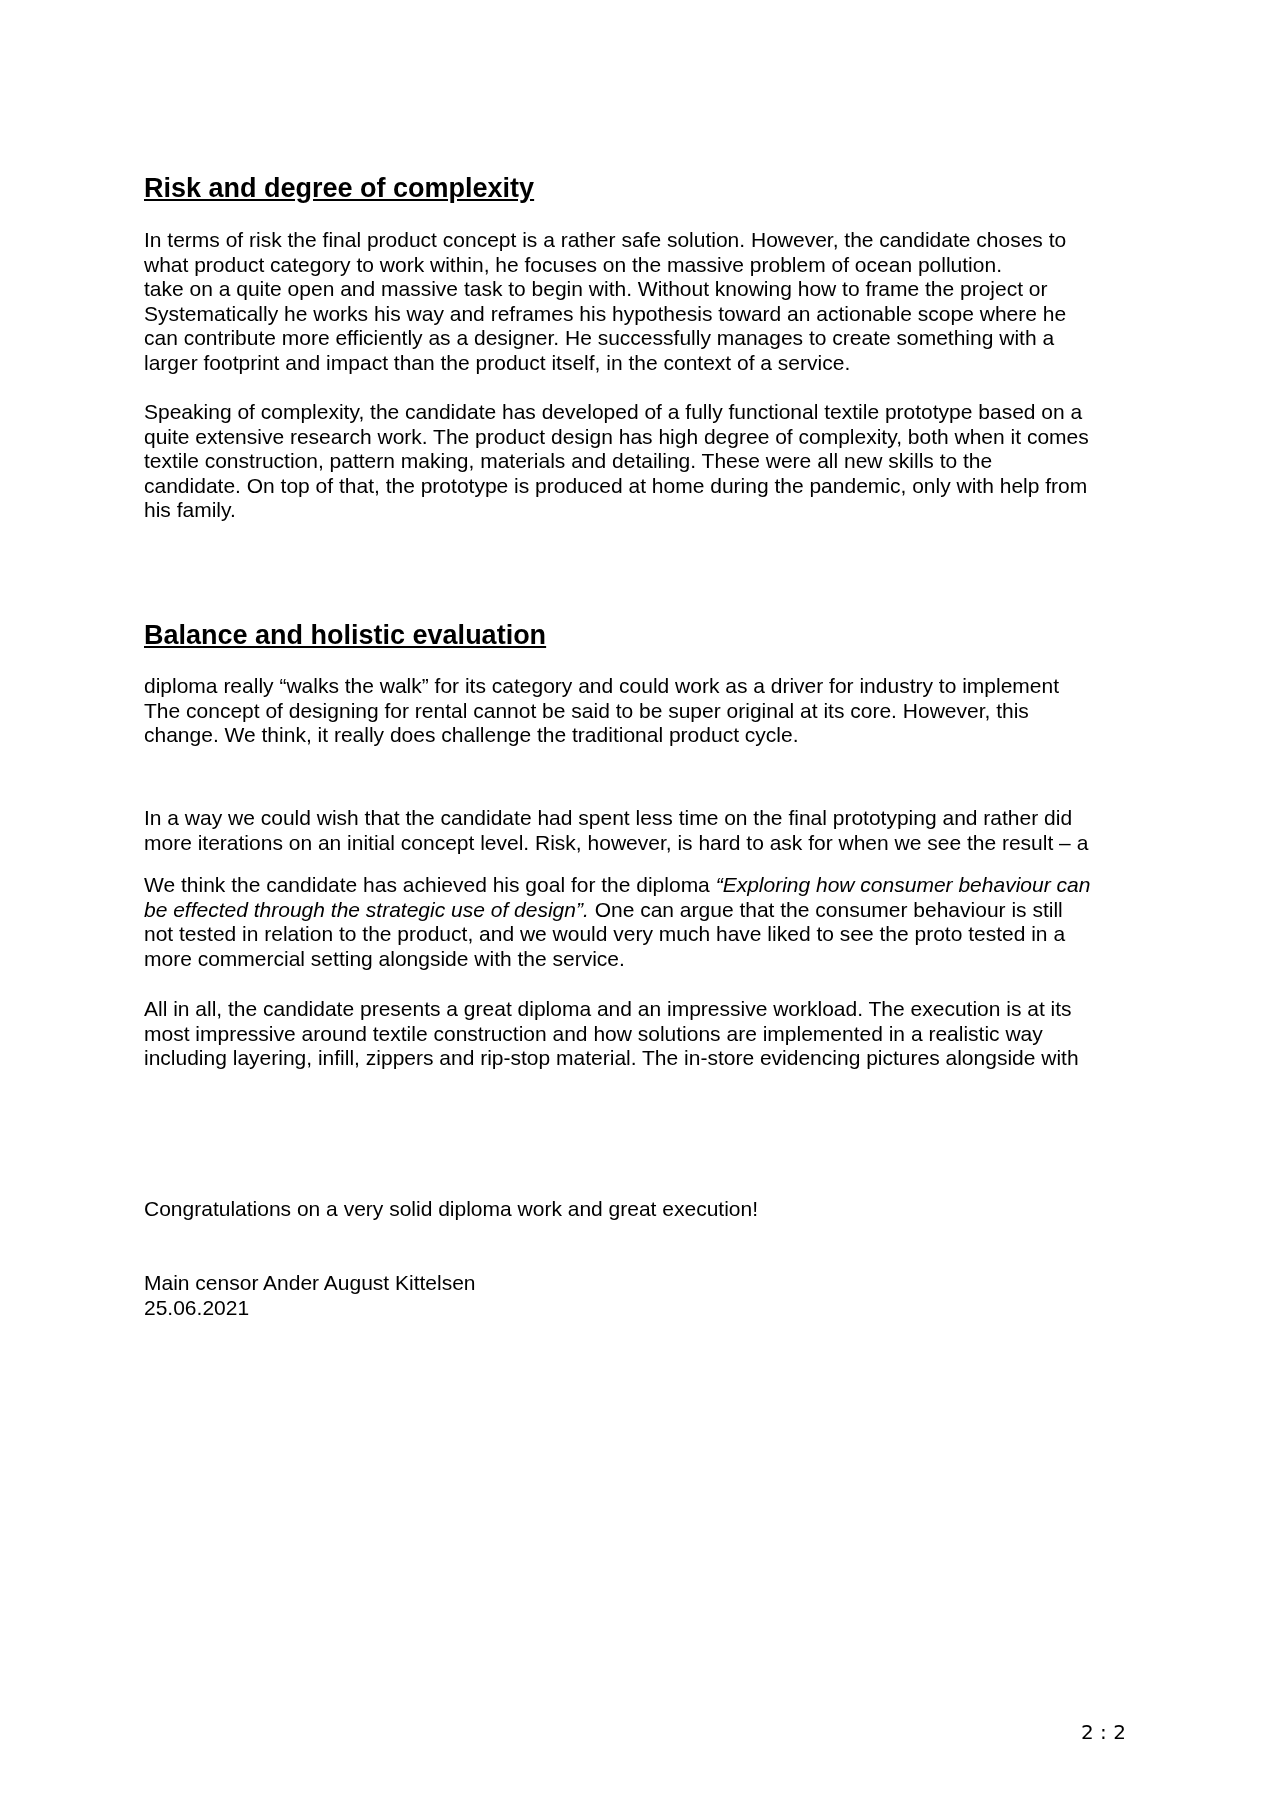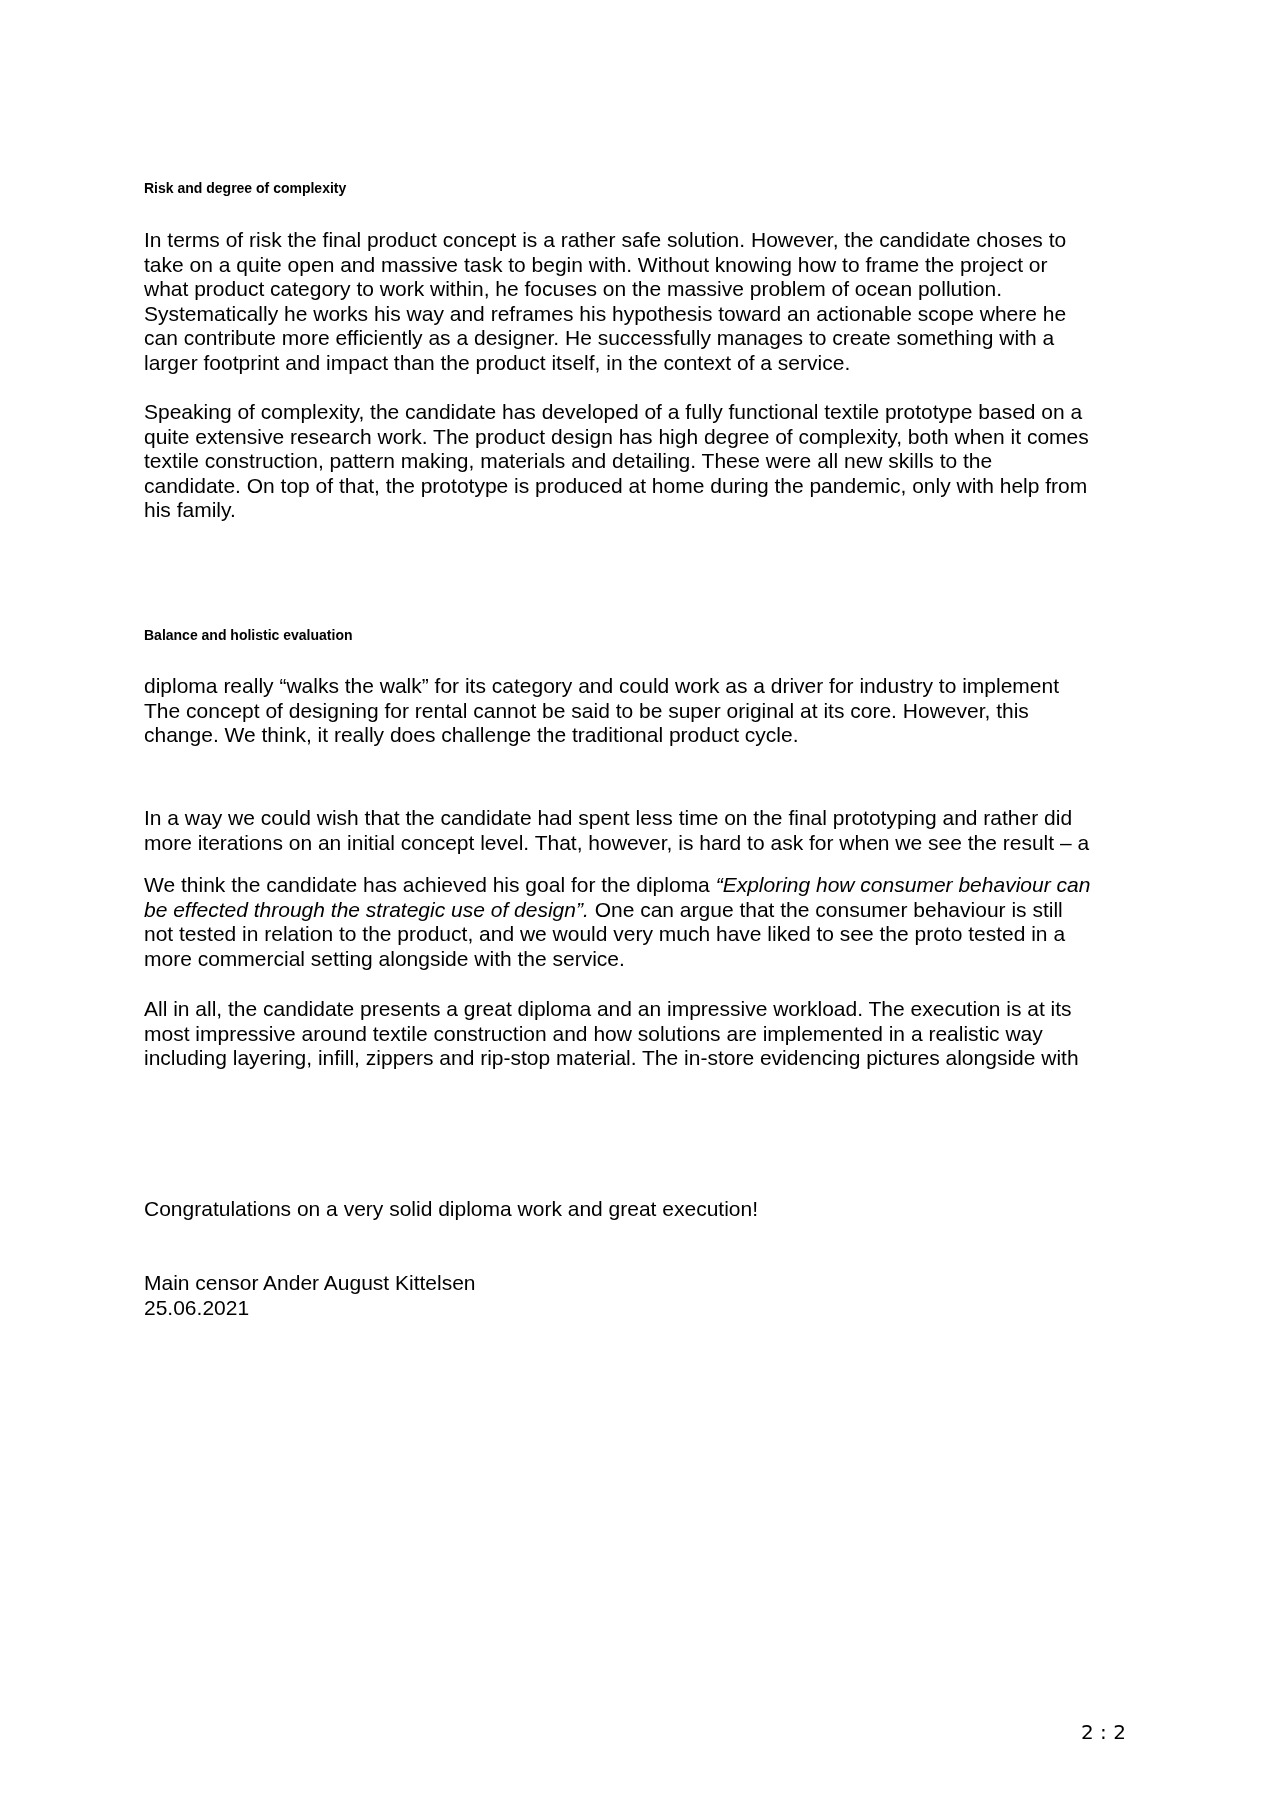--- a/index.html
+++ b/index.html
@@ -1,33 +1,33 @@
 <!DOCTYPE html>
 <html><head>
 <meta charset="utf-8">
 <style>
   html, body { margin: 0; padding: 0; background: #ffffff; }
   body { width: 1270px; height: 1812px; position: relative; overflow: hidden;
          font-family: "Liberation Sans", sans-serif; color: #000; }
   .blk { position: absolute; left: 144px; margin: 0; }
   .line { display: block; white-space: pre; font-size: 21px; line-height: 24.6px; height: 24.6px; }
-  .h { font-weight: bold; font-size: 14px; line-height: 24.6px; white-space: pre; }
+  .h { font-weight: bold; font-size: 27px; line-height: 24.6px; white-space: pre; text-decoration: underline; }
   em { font-style: italic; margin-top: 29px; }
   #pagenum { position: absolute; left: 1081px; top: 1720px; font-family: "DejaVu Sans", sans-serif;
              font-size: 20px; line-height: 24px; white-space: pre; }
 </style>
 </head>
 <body>
 
 <h3 class="blk h" style="top:176px">Risk and degree of complexity</h3>
 
 <p class="blk" style="top:228px">
   <span class="line">In terms of risk the final product concept is a rather safe solution. However, the candidate choses to</span>
+  <span class="line">what product category to work within, he focuses on the massive problem of ocean pollution.</span>
   <span class="line">take on a quite open and massive task to begin with. Without knowing how to frame the project or</span>
-  <span class="line">what product category to work within, he focuses on the massive problem of ocean pollution.</span>
   <span class="line">Systematically he works his way and reframes his hypothesis toward an actionable scope where he</span>
   <span class="line">can contribute more efficiently as a designer. He successfully manages to create something with a</span>
   <span class="line">larger footprint and impact than the product itself, in the context of a service.</span>
 </p>
 
 <p class="blk" style="top:400px">
   <span class="line">Speaking of complexity, the candidate has developed of a fully functional textile prototype based on a</span>
   <span class="line">quite extensive research work. The product design has high degree of complexity, both when it comes</span>
   <span class="line">textile construction, pattern making, materials and detailing. These were all new skills to the</span>
   <span class="line">candidate. On top of that, the prototype is produced at home during the pandemic, only with help from</span>
@@ -37,21 +37,21 @@
 <h3 class="blk h" style="top:623px">Balance and holistic evaluation</h3>
 
 <p class="blk" style="top:674px">
   <span class="line">diploma really “walks the walk” for its category and could work as a driver for industry to implement</span>
   <span class="line">The concept of designing for rental cannot be said to be super original at its core. However, this</span>
   <span class="line">change. We think, it really does challenge the traditional product cycle.</span>
 </p>
 
 <p class="blk" style="top:806px">
   <span class="line">In a way we could wish that the candidate had spent less time on the final prototyping and rather did</span>
-  <span class="line">more iterations on an initial concept level. That, however, is hard to ask for when we see the result – a</span>
+  <span class="line">more iterations on an initial concept level. Risk, however, is hard to ask for when we see the result – a</span>
 </p>
 
 <p class="blk" style="top:873px">
   <span class="line"><span>We think the candidate has achieved his goal for the diploma </span><em>“Exploring how consumer behaviour can</em></span>
   <span class="line"><em>be effected through the strategic use of design”.</em><span> One can argue that the consumer behaviour is still</span></span>
   <span class="line">not tested in relation to the product, and we would very much have liked to see the proto tested in a</span>
   <span class="line">more commercial setting alongside with the service.</span>
 </p>
 
 <p class="blk" style="top:997px">

